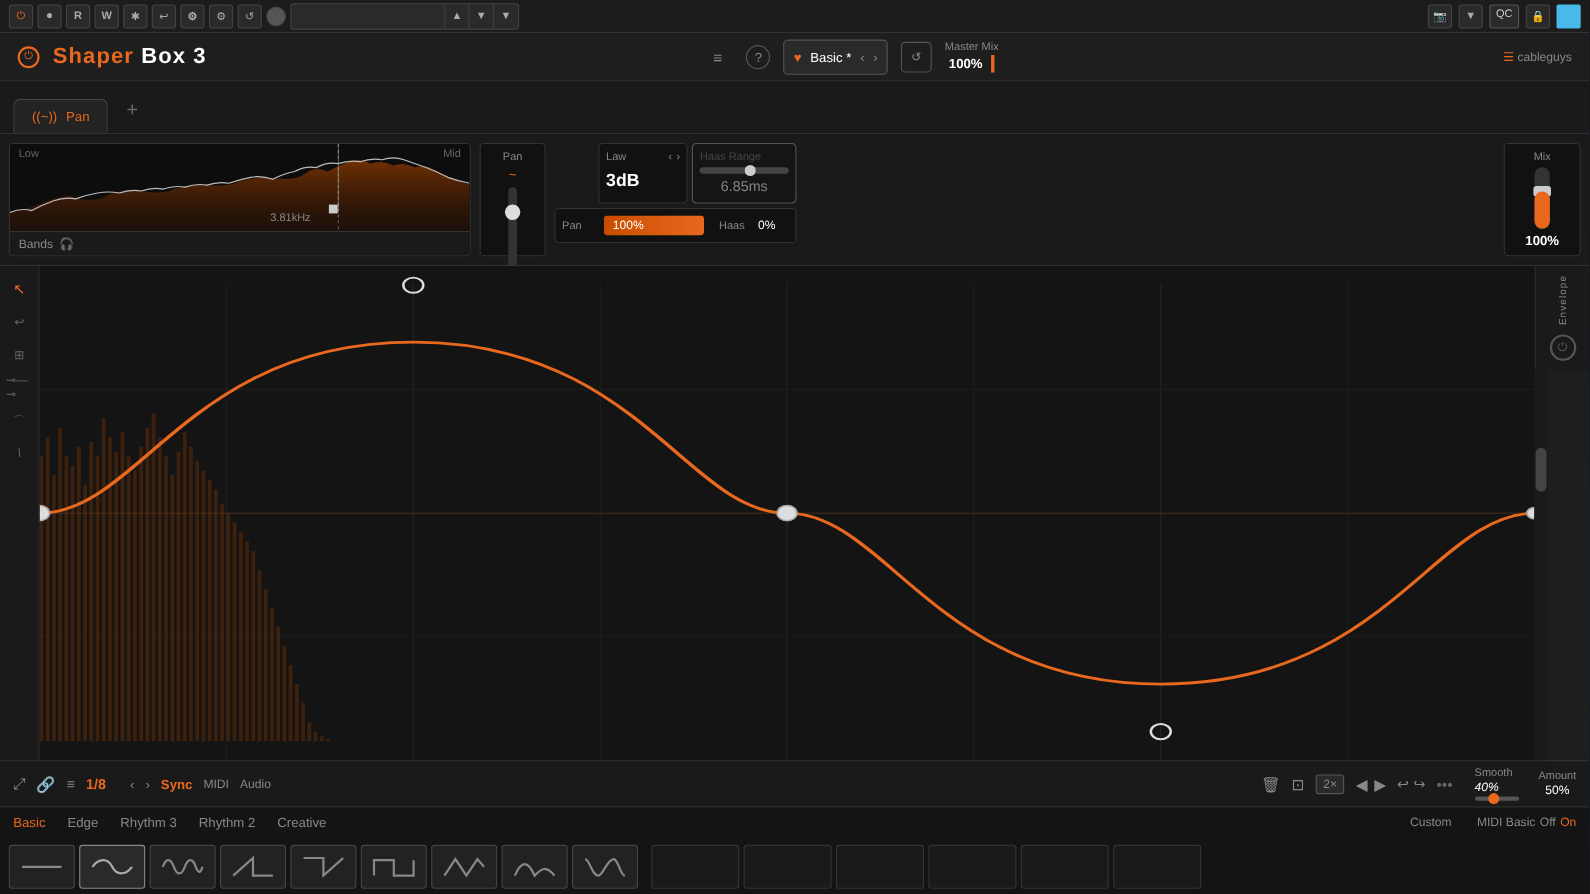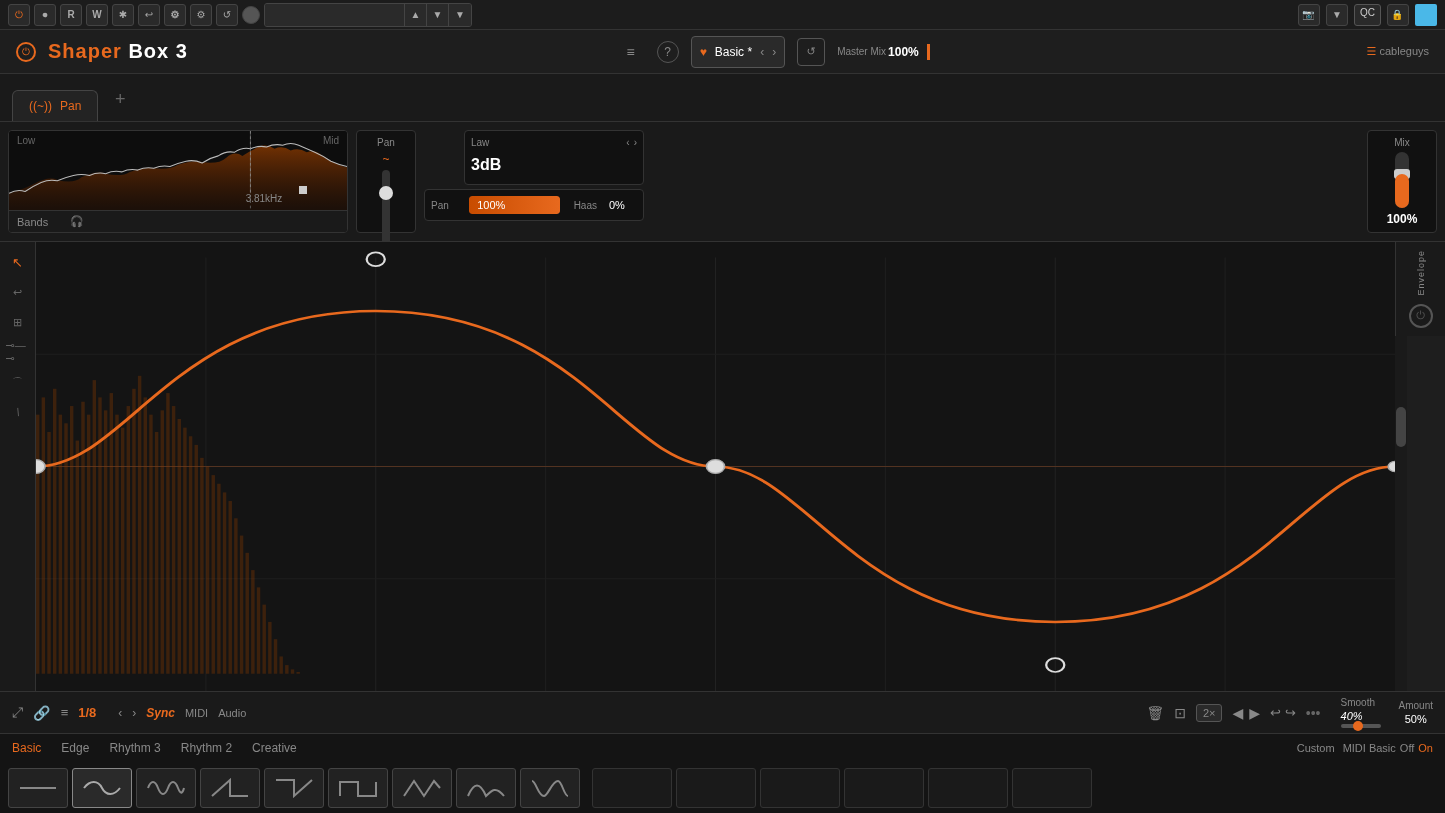--- a/index.html
+++ b/index.html
@@ -120,20 +120,21 @@
       width: 28px; height: 28px;
       background: transparent;
       border: 1px solid #555;
       border-radius: 4px;
       color: #888;
       display: flex; align-items: center; justify-content: center;
       cursor: pointer;
     }
     .master-mix {
       display: flex;
+      flex-direction: column;
       align-items: center;
       gap: 2px;
     }
     .master-mix-indicator {
       width: 3px; height: 16px;
       background: #e8691e;
       margin-left: 4px;
     }
     .cableguys-logo { color: #888; font-size: 11px; margin-left: 8px; }
 
@@ -186,21 +187,21 @@
       background: #1a1a1a;
       display: flex;
       align-items: stretch;
       border-bottom: 1px solid #333;
       padding: 8px;
       gap: 8px;
     }
 
     
     .spectrum-section {
-      width: 340px;
+      width: 420px;
       background: #111;
       border: 1px solid #333;
       border-radius: 4px;
       position: relative;
       overflow: hidden;
     }
     .spectrum-labels {
       position: absolute;
       top: 4px;
       display: flex;
@@ -227,21 +228,21 @@
     }
     .spectrum-bottom {
       position: absolute;
       bottom: 0; left: 0; right: 0;
       height: 22px;
       background: #1a1a1a;
       border-top: 1px solid #333;
       display: flex;
       align-items: center;
       padding: 0 8px;
-      gap: 22px;
+      gap: 6px;
       font-size: 11px;
       color: #888;
     }
 
     
     .pan-section {
       width: 60px;
       background: #111;
       border: 1px solid #333;
       border-radius: 4px;
@@ -514,21 +515,21 @@
     .expand-btn { color: #888; font-size: 14px; cursor: pointer; }
     .link-btn { color: #e8691e; font-size: 14px; cursor: pointer; }
     .list-btn { color: #888; font-size: 13px; cursor: pointer; }
     .time-sig {
       color: #e8691e;
       font-size: 13px;
       font-weight: bold;
       min-width: 30px;
     }
     .nav-btn { color: #888; font-size: 12px; cursor: pointer; }
-    .sync-btn { color: #e8691e; font-size: 12px; font-weight: bold; cursor: pointer; font-style: italic; }
+    .sync-btn { color: #e8691e; font-size: 12px; font-weight: bold; cursor: pointer; }
     .mode-btn { color: #888; font-size: 11px; cursor: pointer; }
     .transport-spacer { flex: 1; }
     .delete-btn { color: #888; font-size: 14px; cursor: pointer; }
     .loop-btn { color: #888; font-size: 14px; cursor: pointer; }
     .multi-btn {
       background: #2a2a2a;
       border: 1px solid #555;
       border-radius: 3px;
       color: #888;
       font-size: 11px;
@@ -600,21 +601,21 @@
     .preset-tab-label {
       font-size: 12px;
       color: #888;
       cursor: pointer;
     }
     .preset-tab-label.active { color: #e8691e; }
     .preset-tab-right {
       margin-left: auto;
       display: flex;
       align-items: flex-start;
-      gap: 8px;
+      gap: 23px;
       font-size: 11px;
       color: #888;
     }
     .midi-switch { display: flex; align-items: center; gap: 4px; }
     .switch-off { color: #888; }
     .switch-on { color: #e8691e; }
     .preset-shapes {
       display: flex;
       align-items: center;
       padding: 4px 8px;
@@ -787,20 +788,28 @@
           <div class="section-header-row">
             <span class="section-title">Law</span>
             <div style="display:flex; gap:4px;">
               <span class="section-nav">‹</span>
               <span class="section-nav">›</span>
             </div>
           </div>
           <span class="law-value">3dB</span>
         </div>
 
+        <div class="haas-range-section" style="position:relative; flex:1.2;">
+          <div class="disabled-overlay"></div>
+          <span class="section-title">Haas Range</span>
+          <div class="haas-range-bar">
+            <div class="handle"></div>
+          </div>
+          <span class="haas-value">6.85ms</span>
+        </div>
       </div>
 
       <div style="background:#111; border:1px solid #333; border-radius:4px; padding:6px; display:flex; flex-direction:column; gap:6px;">
         <div class="pan-haas-row">
           <span class="pan-haas-label">Pan</span>
           <div class="pan-haas-bar-container">
             <div class="pan-haas-bar-fill" style="width:100%;"></div>
             <span class="pan-haas-percent">100%</span>
           </div>
           <span style="font-size:10px; color:#888; margin-left:6px;">Haas</span>

